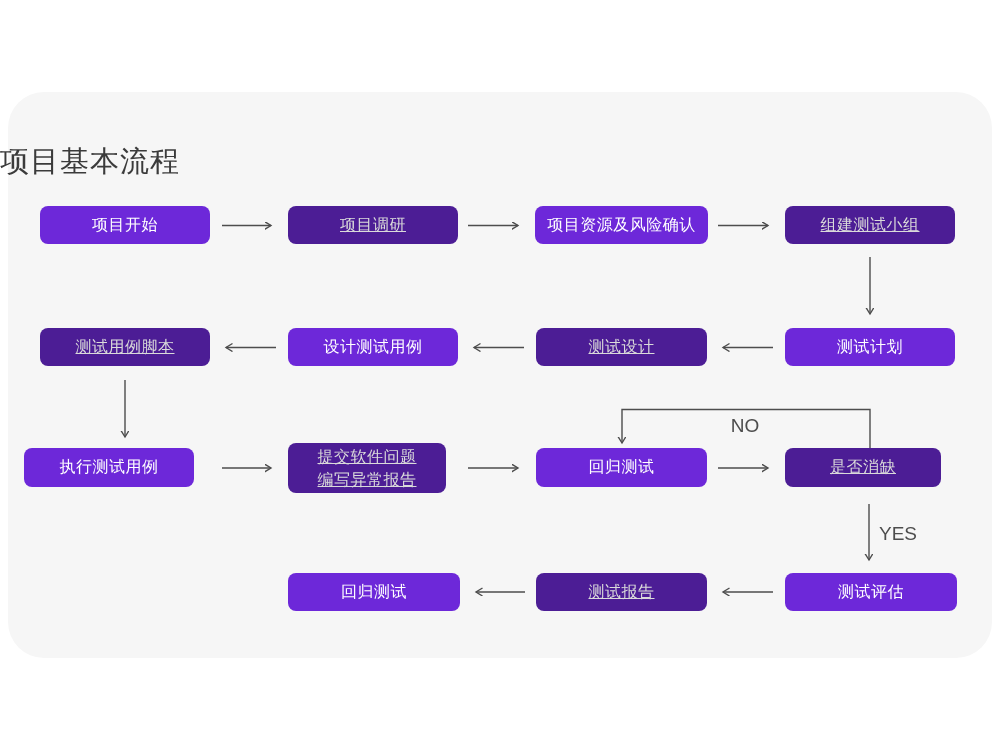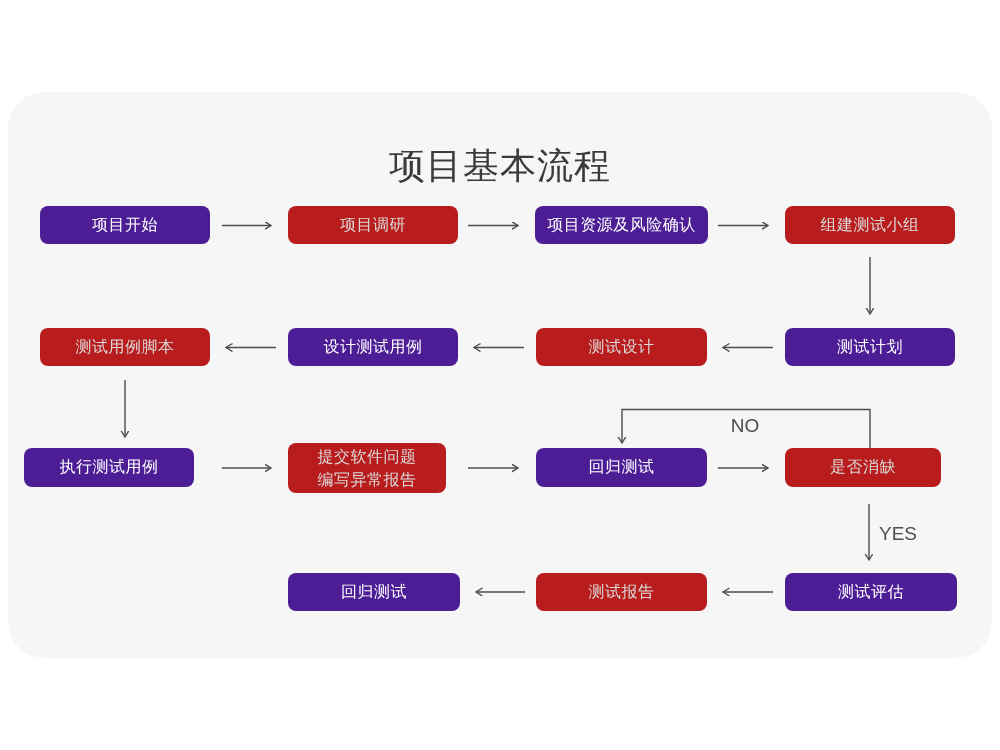--- a/index.html
+++ b/index.html
@@ -22,44 +22,45 @@
     width: 984px;
     height: 566px;
     background: #f6f6f6;
     border-radius: 36px;
   }
   .title {
     position: absolute;
     left: 0;
     right: 0;
     top: 142px;
-    text-align: center;
-    font-size: 36px;
+    text-align: left;
+    font-size: 29px;
     letter-spacing: 1px;
     color: #3b3b3b;
     font-weight: 500;
   }
   .node {
     position: absolute;
     display: flex;
     align-items: center;
     justify-content: center;
     border-radius: 8px;
     font-size: 16px;
     letter-spacing: 0.5px;
     text-align: center;
     box-sizing: border-box;
   }
   .node.primary {
-    background: #4c1d95;
+    background: #6d28d9;
     color: #ffffff;
   }
   .node.secondary {
-    background: #b91c1c;
+    background: #4c1d95;
     color: #dadada;
+    text-decoration: underline;
   }
   .node.multiline {
     white-space: pre-line;
     line-height: 1.45;
   }
   svg.arrows {
     position: absolute;
     left: 0;
     top: 0;
     width: 1000px;

